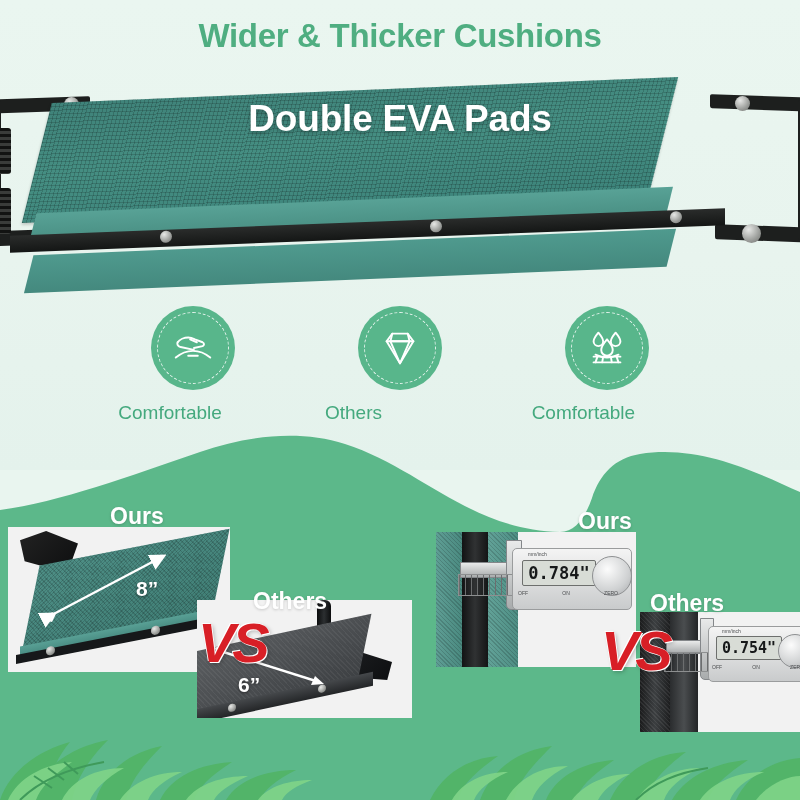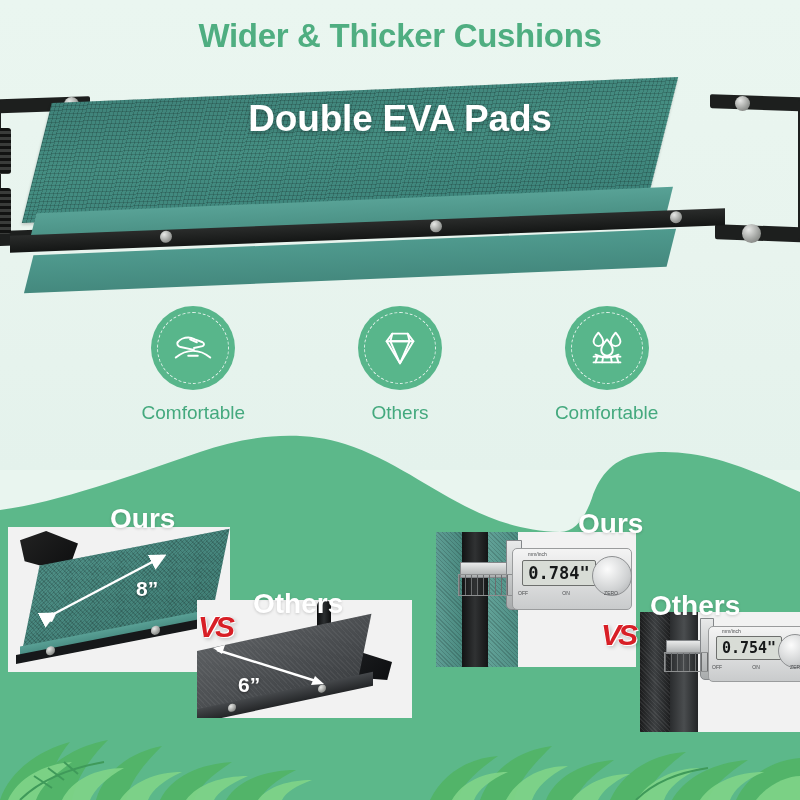--- a/index.html
+++ b/index.html
@@ -72,21 +72,21 @@
     text-shadow:0 2px 5px rgba(0,0,0,.30);
     letter-spacing:-0.2px; z-index:6;
   }
 
   
   #features{
     position:absolute; left:0; top:306px; width:800px; height:145px;
     display:flex; justify-content:space-around; align-items:flex-start;
     padding:0 90px;
   }
-  .feature{ width:150px; text-align:center; }
+  .feature{ width:150px; text-align:left; }
   .badge{
     width:84px;height:84px;border-radius:50%;
     background:#58b68b; margin:0 auto;
     position:relative;
     display:flex;align-items:center;justify-content:center;
   }
   .badge::after{
     content:""; position:absolute; left:6px;top:6px;right:6px;bottom:6px;
     border:1.5px dashed rgba(255,255,255,.85); border-radius:50%;
   }
@@ -97,26 +97,26 @@
   #wave{ position:absolute; left:0; top:432px; width:800px; height:368px; }
 
   
   #green-fill{
     position:absolute;left:0;top:560px;width:800px;height:240px;background:#5cb88a;
   }
 
   
   .panel{ position:absolute; overflow:hidden; background:#f2f2f2; }
   .cmp-label{
-    position:absolute; color:#fff; font-weight:bold; font-size:28px;
+    position:absolute; color:#fff; font-weight:bold; font-size:23px;
     text-shadow:0 1px 3px rgba(0,0,0,.18); z-index:8;
   }
   .vs{
     position:absolute; z-index:9; font-weight:bold; font-style:italic;
-    font-size:30px; color:#d81f26;
+    font-size:56px; color:#d81f26;
     text-shadow:1px 1px 0 #fff, -1px -1px 0 #fff, 2px 2px 4px rgba(0,0,0,.25);
     letter-spacing:-3px;
   }
 
   
   #panel-ours-size{ left:8px; top:527px; width:222px; height:145px; }
   #panel-ours-size .pad{
     position:absolute;left:22px;top:22px;width:190px;height:90px;
     background-image:
       repeating-linear-gradient(45deg,rgba(0,0,0,.14) 0 1px,transparent 1px 3px),

